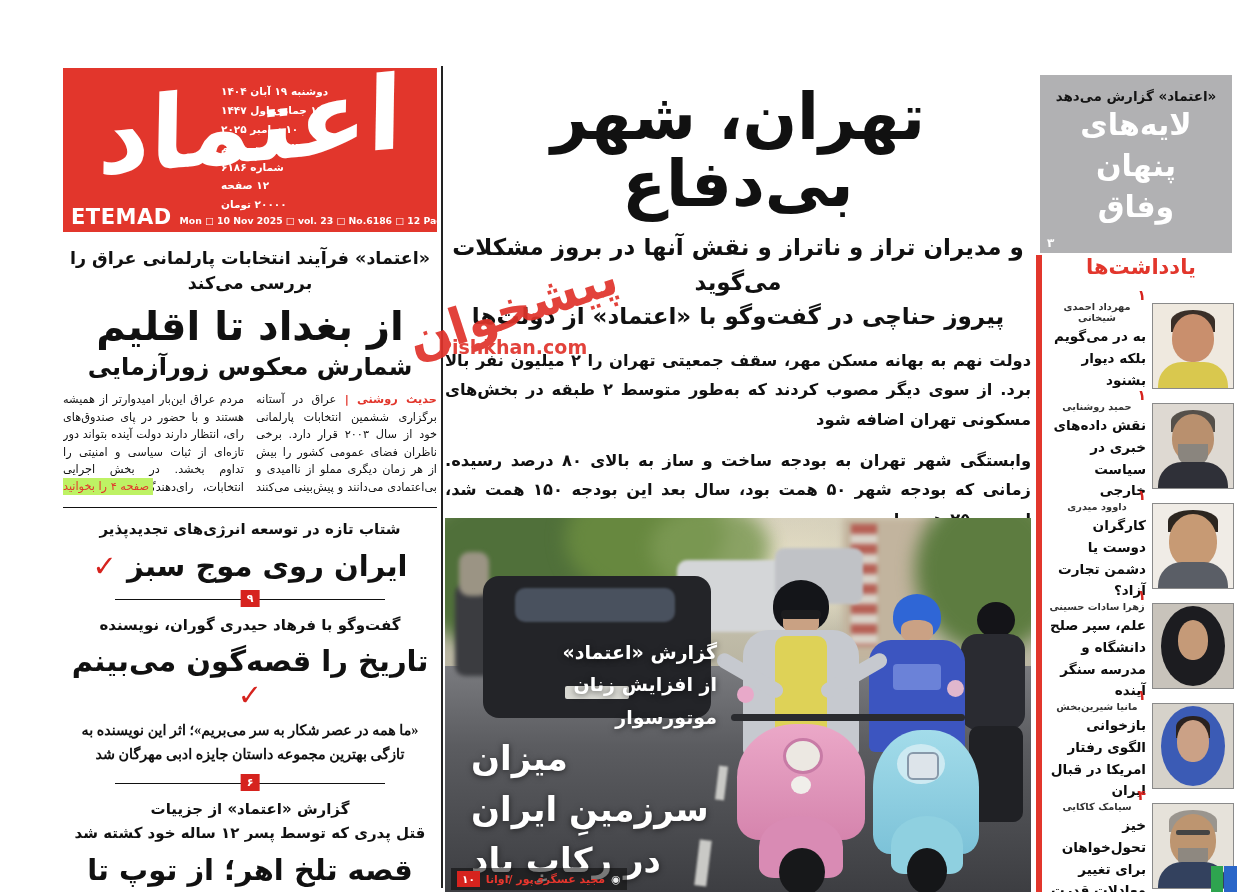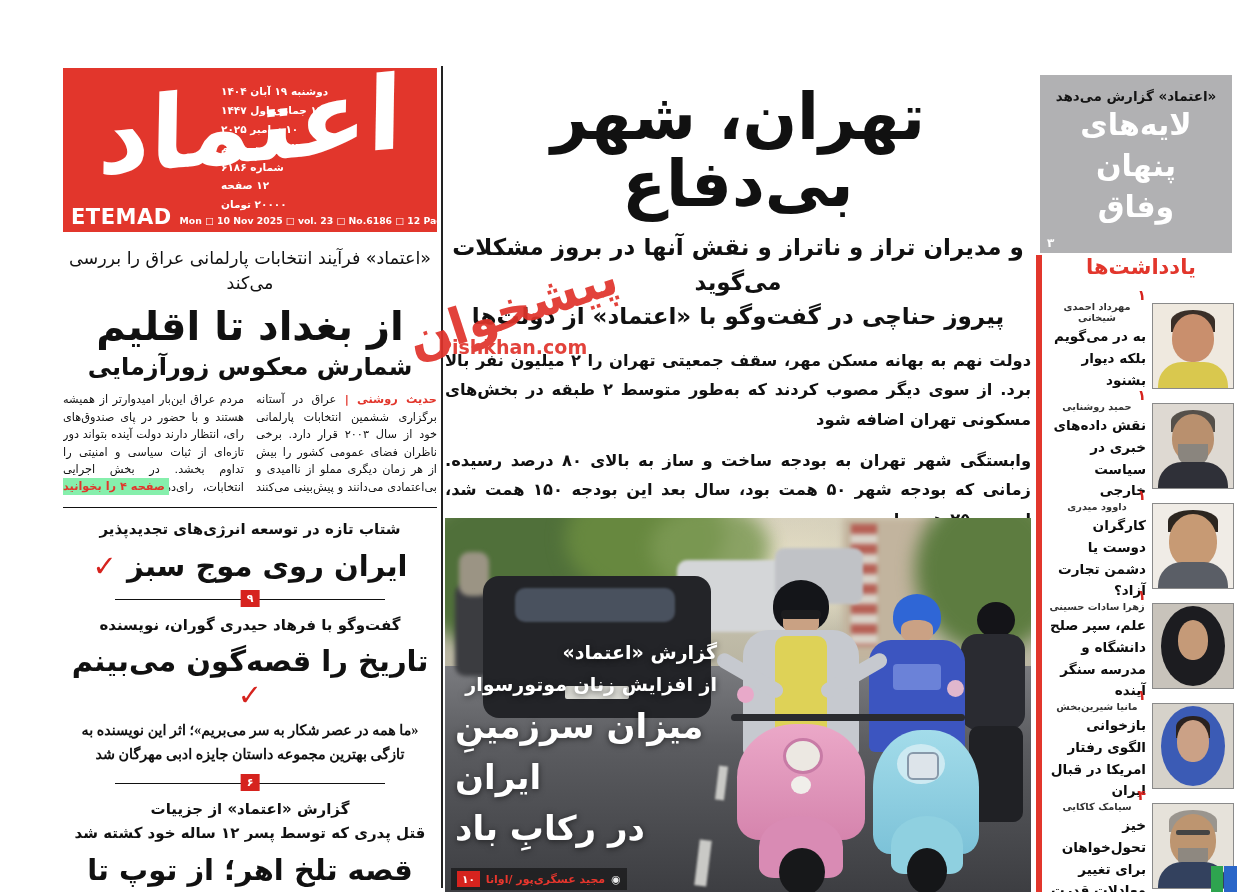--- a/index.html
+++ b/index.html
@@ -10,27 +10,27 @@
   .m-logo{position:absolute;left:0;top:-8px;width:100%;text-align:center;color:#fff;font-size:102px;font-weight:bold;line-height:1.3;transform:rotate(-5deg) skewX(-6deg);z-index:1;}
   .m-dates{position:absolute;left:158px;top:14px;width:126px;z-index:2;color:#fff;font-size:10.5px;font-weight:bold;line-height:1.8;direction:rtl;text-align:left;}
   .m-bottom{position:absolute;left:8px;right:4px;bottom:3px;z-index:3;display:flex;align-items:baseline;gap:8px;color:#fff;direction:ltr;}
   .m-latin{font-size:21px;font-weight:bold;letter-spacing:.5px;}
   .m-info{font-size:9.3px;font-weight:bold;white-space:nowrap;}
   
   .vline{position:absolute;left:441px;top:66px;width:1.5px;height:822px;background:#222;}
   .red-vline{position:absolute;left:1036px;top:255px;width:6px;height:637px;background:#e2362c;}
   
   .leftcol{position:absolute;left:63px;top:246px;width:374px;direction:rtl;text-align:center;}
-  .iq-kicker{font-size:17.5px;font-weight:normal;line-height:1.4;}
+  .iq-kicker{font-size:17.5px;font-weight:bold;line-height:1.4;}
   .iq-headline{font-size:40px;font-weight:bold;margin-top:8px;}
   .iq-sub{font-size:24px;font-weight:bold;margin-top:4px;margin-bottom:10px;}
   .iq-cols{display:flex;gap:12px;text-align:justify;font-size:11.3px;line-height:1.55;height:104px;overflow:hidden;}
   .iq-col{flex:1;position:relative;}
   .byline-red{color:#e2362c;font-weight:bold;}
-  .readmore{position:absolute;left:0;bottom:0;color:#e2362c;font-weight:bold;background:#86efac;padding-right:4px;}
+  .readmore{position:absolute;left:0;bottom:0;color:#e2362c;font-weight:normal;background:#bef264;padding-right:4px;}
   .rule{border-top:1.6px solid #111;margin:12px 0 10px;}
   .sec-kicker{font-size:15px;font-weight:bold;line-height:1.5;margin-top:2px;}
   .sec-headline{font-size:29px;font-weight:bold;margin:8px 0 6px;}
   .chk{color:#d6231e;font-weight:bold;}
   .divider{position:relative;width:72%;margin:16px auto 14px;border-top:1.6px solid #111;}
   .pagebox{position:absolute;top:-10px;left:50%;transform:translateX(-50%);background:#d6231e;color:#fff;font-size:11px;font-weight:bold;line-height:1;padding:3px 6px;}
   .sec-sub{font-size:14.3px;font-weight:bold;line-height:1.7;margin-top:2px;font-family:Liberation Serif, serif;}
   
   .centercol{position:absolute;left:445px;top:74px;width:586px;height:822px;direction:rtl;}
   .lead-headline{font-size:64px;font-weight:bold;text-align:center;line-height:1.05;margin-top:10px;}
@@ -83,21 +83,21 @@
   .r2-patch{left:448px;top:146px;width:48px;height:26px;background:#6b82d8;border-radius:4px;}
   .scooter2{left:428px;top:212px;width:106px;height:124px;background:linear-gradient(180deg,#a3dcea,#7cc2d8);border-radius:46% 46% 16% 16%;}
   .s2-shield{left:452px;top:226px;width:48px;height:40px;background:#cdeaf2;border-radius:50%;}
   .s2-light{left:462px;top:234px;width:28px;height:24px;background:#dde4ea;border:2px solid #8899aa;border-radius:6px;}
   .s2-fender{left:446px;top:298px;width:72px;height:58px;background:#8fd0e0;border-radius:50% 50% 18% 18%;}
   .s2-wheel{left:462px;top:330px;width:40px;height:46px;background:#151618;border-radius:50%;}
   .r3-helmet{left:532px;top:84px;width:38px;height:36px;background:#141418;border-radius:50%;}
   .r3-body{left:516px;top:116px;width:64px;height:96px;background:#2a2b31;border-radius:16px;}
   .r3-bike{left:524px;top:208px;width:54px;height:96px;background:#202125;border-radius:10px;}
   .caption{left:10px;top:118px;width:262px;z-index:5;color:#fff;direction:rtl;text-shadow:0 1px 6px rgba(0,0,0,.6);}
-  .caption div{position:static;}
+  .caption div{position:static;padding-left:16px;}
   .cap-k{font-size:19px;font-weight:bold;line-height:1.7;text-align:right;}
   .cap-t{font-size:34px;font-weight:bold;line-height:1.5;text-align:left;}
   .credit{left:6px;bottom:6px;z-index:6;display:flex;align-items:center;gap:6px;direction:ltr;background:rgba(10,10,10,.55);padding:3px 6px;}
   .credit *{position:static;}
   .credit-page{background:#d6231e;color:#fff;font-size:10.5px;font-weight:bold;padding:2px 5px;}
   .credit-name{color:#e8362d;font-size:11px;font-weight:bold;direction:rtl;}
   .cam-icon{color:#eee;font-size:11px;}
   
   .promo{position:absolute;left:1040px;top:75px;width:192px;height:178px;background:#b1b1b3;direction:rtl;}
   .promo-kicker{padding-top:13px;text-align:center;font-size:13.5px;font-weight:bold;color:#141414;}

